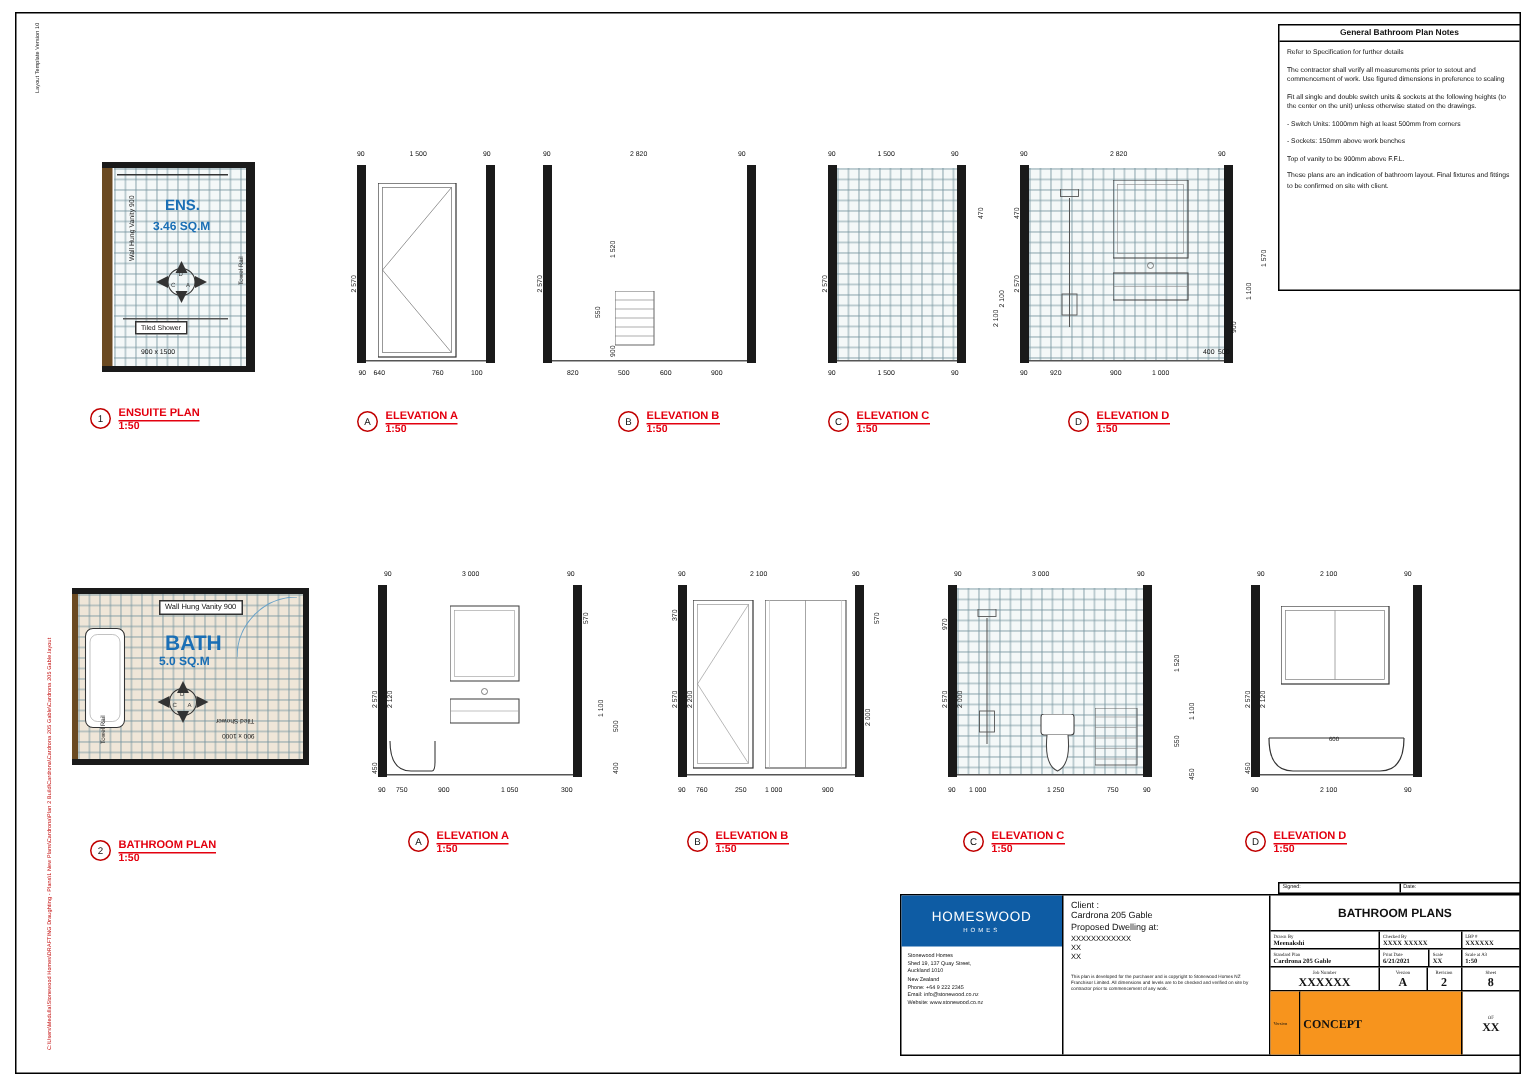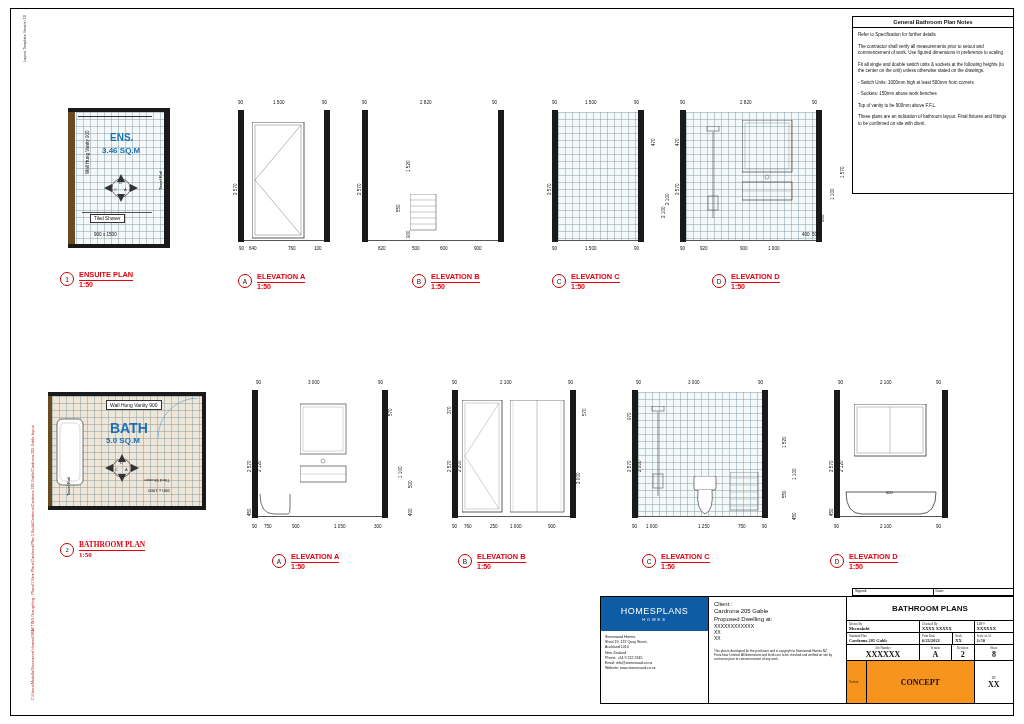--- a/index.html
+++ b/index.html
@@ -324,21 +324,21 @@
       <polygon points="39,18 31,14 31,22" fill="#333"></polygon>
       <text x="20" y="14" font-size="4" fill="#333">D</text>
       <text x="15" y="21" font-size="4" fill="#333">C</text>
       <text x="25" y="21" font-size="4" fill="#333">A</text>
       <text x="20" y="27" font-size="4" fill="#333">B</text>
     </svg>
     <div class="big-blue" style="left:62px; top:28px; font-size:14px;">BATH</div>
     <div class="big-blue" style="left:58px; top:44px; font-size:8px;">5.0 SQ.M</div>
   </div>
 
-  <div class="title-row" style="left:60px; top:540px;font-family:Liberation Serif, serif;">
+  <div class="title-row" style="left:60px; top:558px;">
     <div class="circ">2</div>
     <div>
       <div class="t-label t-underline">BATHROOM PLAN</div>
       <div class="t-scale">1:50</div>
     </div>
   </div>
 
   <div class="blk" style="left:252px; top:390px; width:136px; height:128px;">
     <div class="wall" style="left:0; top:0; width:6px; height:128px;"></div>
     <div class="wall" style="left:130px; top:0; width:6px; height:128px;"></div>
@@ -498,21 +498,21 @@
   </div>
 
   <div style="position:absolute; left:852px; top:588px; width:162px; height:8px; border:1px solid #000; display:flex;">
     <div style="flex:1; border-right:1px solid #000; font-size:3.6px; padding:0 2px;">Signed:</div>
     <div style="flex:1; font-size:3.6px; padding:0 2px;">Date:</div>
   </div>
 
   <div class="tb">
     <div class="tb-left">
       <div class="tb-logo">
-        <div class="l1"><span>HOMES</span><span>PLANS</span></div>
+        <div class="l1"><span>HOMES</span><span>WOOD</span></div>
         <div class="l2">HOMES</div>
       </div>
       <div class="tb-addr" style="white-space:pre-line;">Stonewood Homes
 Shed 19, 137 Quay Street,
 Auckland 1010
 New Zealand
 Phone: +64 9 222 2345
 Email: info@stonewood.co.nz
 Website: www.stonewood.co.nz</div>
     </div>
@@ -580,21 +580,21 @@
         <div class="tb-cell" style="width:23%; text-align:center;">
           <div class="k">Sheet</div>
           <div class="v" style="font-size:8px;">8</div>
         </div>
       </div>
 
       <div class="tb-r-row" style="border-bottom:none; flex:1;">
         <div class="tb-cell" style="width:12%; background:#f7941d; display:flex; align-items:center;">
           <div style="font-size:3px; transform:rotate(0deg);">Version</div>
         </div>
-        <div class="tb-cell" style="width:65%; background:#f7941d; display:flex; align-items:center; justify-content:center;">
+        <div class="tb-cell" style="width:65%; background:#f7941d; display:flex; align-items:center; justify-content:flex-start;">
           <div style="font-size:8px; font-weight:bold;">CONCEPT</div>
         </div>
         <div class="tb-cell" style="width:23%; text-align:center; display:flex; flex-direction:column; align-items:center; justify-content:center;">
           <div class="k">OF</div>
           <div class="v" style="font-size:8px;">XX</div>
         </div>
       </div>
     </div>
   </div>
 </div>

